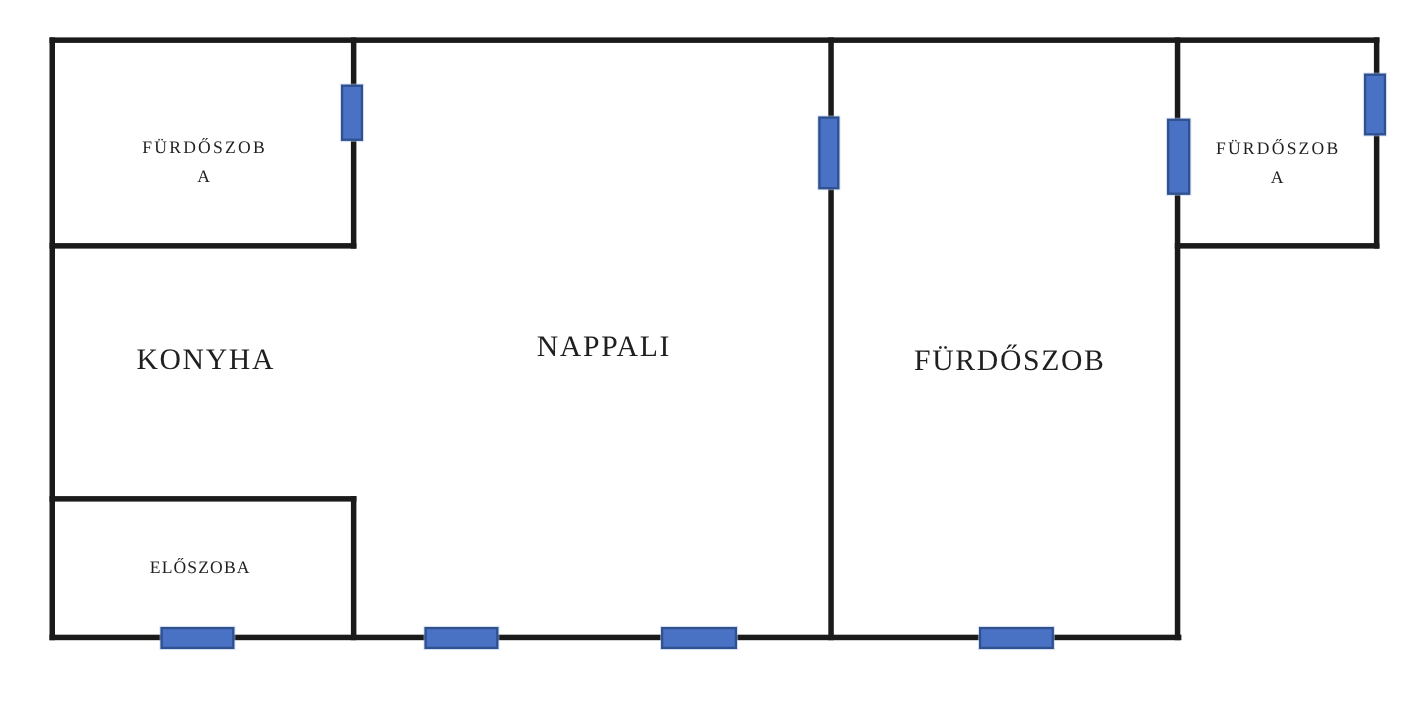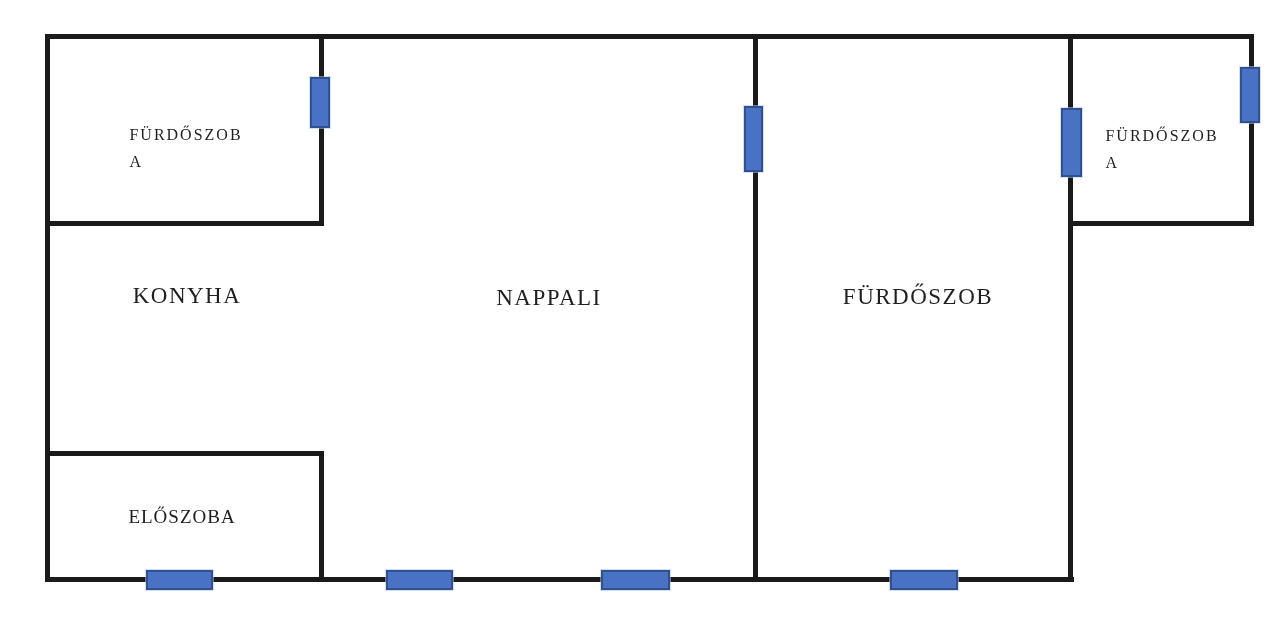--- a/index.html
+++ b/index.html
@@ -22,27 +22,27 @@
     position:absolute;
     background:var(--door-fill);
     border:2px solid var(--door-border);
     box-sizing:border-box;
     box-shadow:0 0 0 1px rgba(180,195,230,.55);
   }
   .room-label{
     position:absolute;
     transform:translate(-50%,-50%);
     color:var(--text);
-    text-align:left;
+    text-align:center;
     white-space:nowrap;
     letter-spacing:1.5px;
   }
-  .room-label.big{font-size:23px;}
+  .room-label.big{font-size:27px;margin-top:31px;}
   .room-label.small{font-size:16px;letter-spacing:2px;line-height:1.7;}
-  .room-label.mid{font-size:19px;letter-spacing:1px;}
+  .room-label.mid{font-size:16px;letter-spacing:1px;}
 </style>
 </head>
 <body>
 
 <div class="canvas">
 
   <div class="wall" style="left:45px;top:34px;width:1209px;height:5px;"></div>
   <div class="wall" style="left:45px;top:34px;width:5px;height:548px;"></div>
   <div class="wall" style="left:45px;top:577px;width:1029px;height:5px;"></div>
   <div class="wall" style="left:1068px;top:34px;width:5px;height:548px;"></div>
@@ -66,21 +66,21 @@
   <div class="door" style="left:386px;top:570px;width:67px;height:20px;"></div>
   <div class="door" style="left:601px;top:570px;width:69px;height:20px;"></div>
   <div class="door" style="left:890px;top:570px;width:68px;height:20px;"></div>
 
   <div class="room-label small" style="left:186px;top:148px;">
     <div>FÜRDŐSZOB</div>
     <div>A</div>
   </div>
 
   <div class="room-label big" style="left:187px;top:296px;">KONYHA</div>
-  <div class="room-label big" style="left:549px;top:298px;">NAPPALI</div>
+  <div class="room-label big" style="left:549px;top:284px;">NAPPALI</div>
   <div class="room-label big" style="left:918px;top:297px;">FÜRDŐSZOB</div>
 
   <div class="room-label small" style="left:1162px;top:149px;">
     <div>FÜRDŐSZOB</div>
     <div>A</div>
   </div>
 
   <div class="room-label mid" style="left:182px;top:517px;">ELŐSZOBA</div>
 
 </div>

